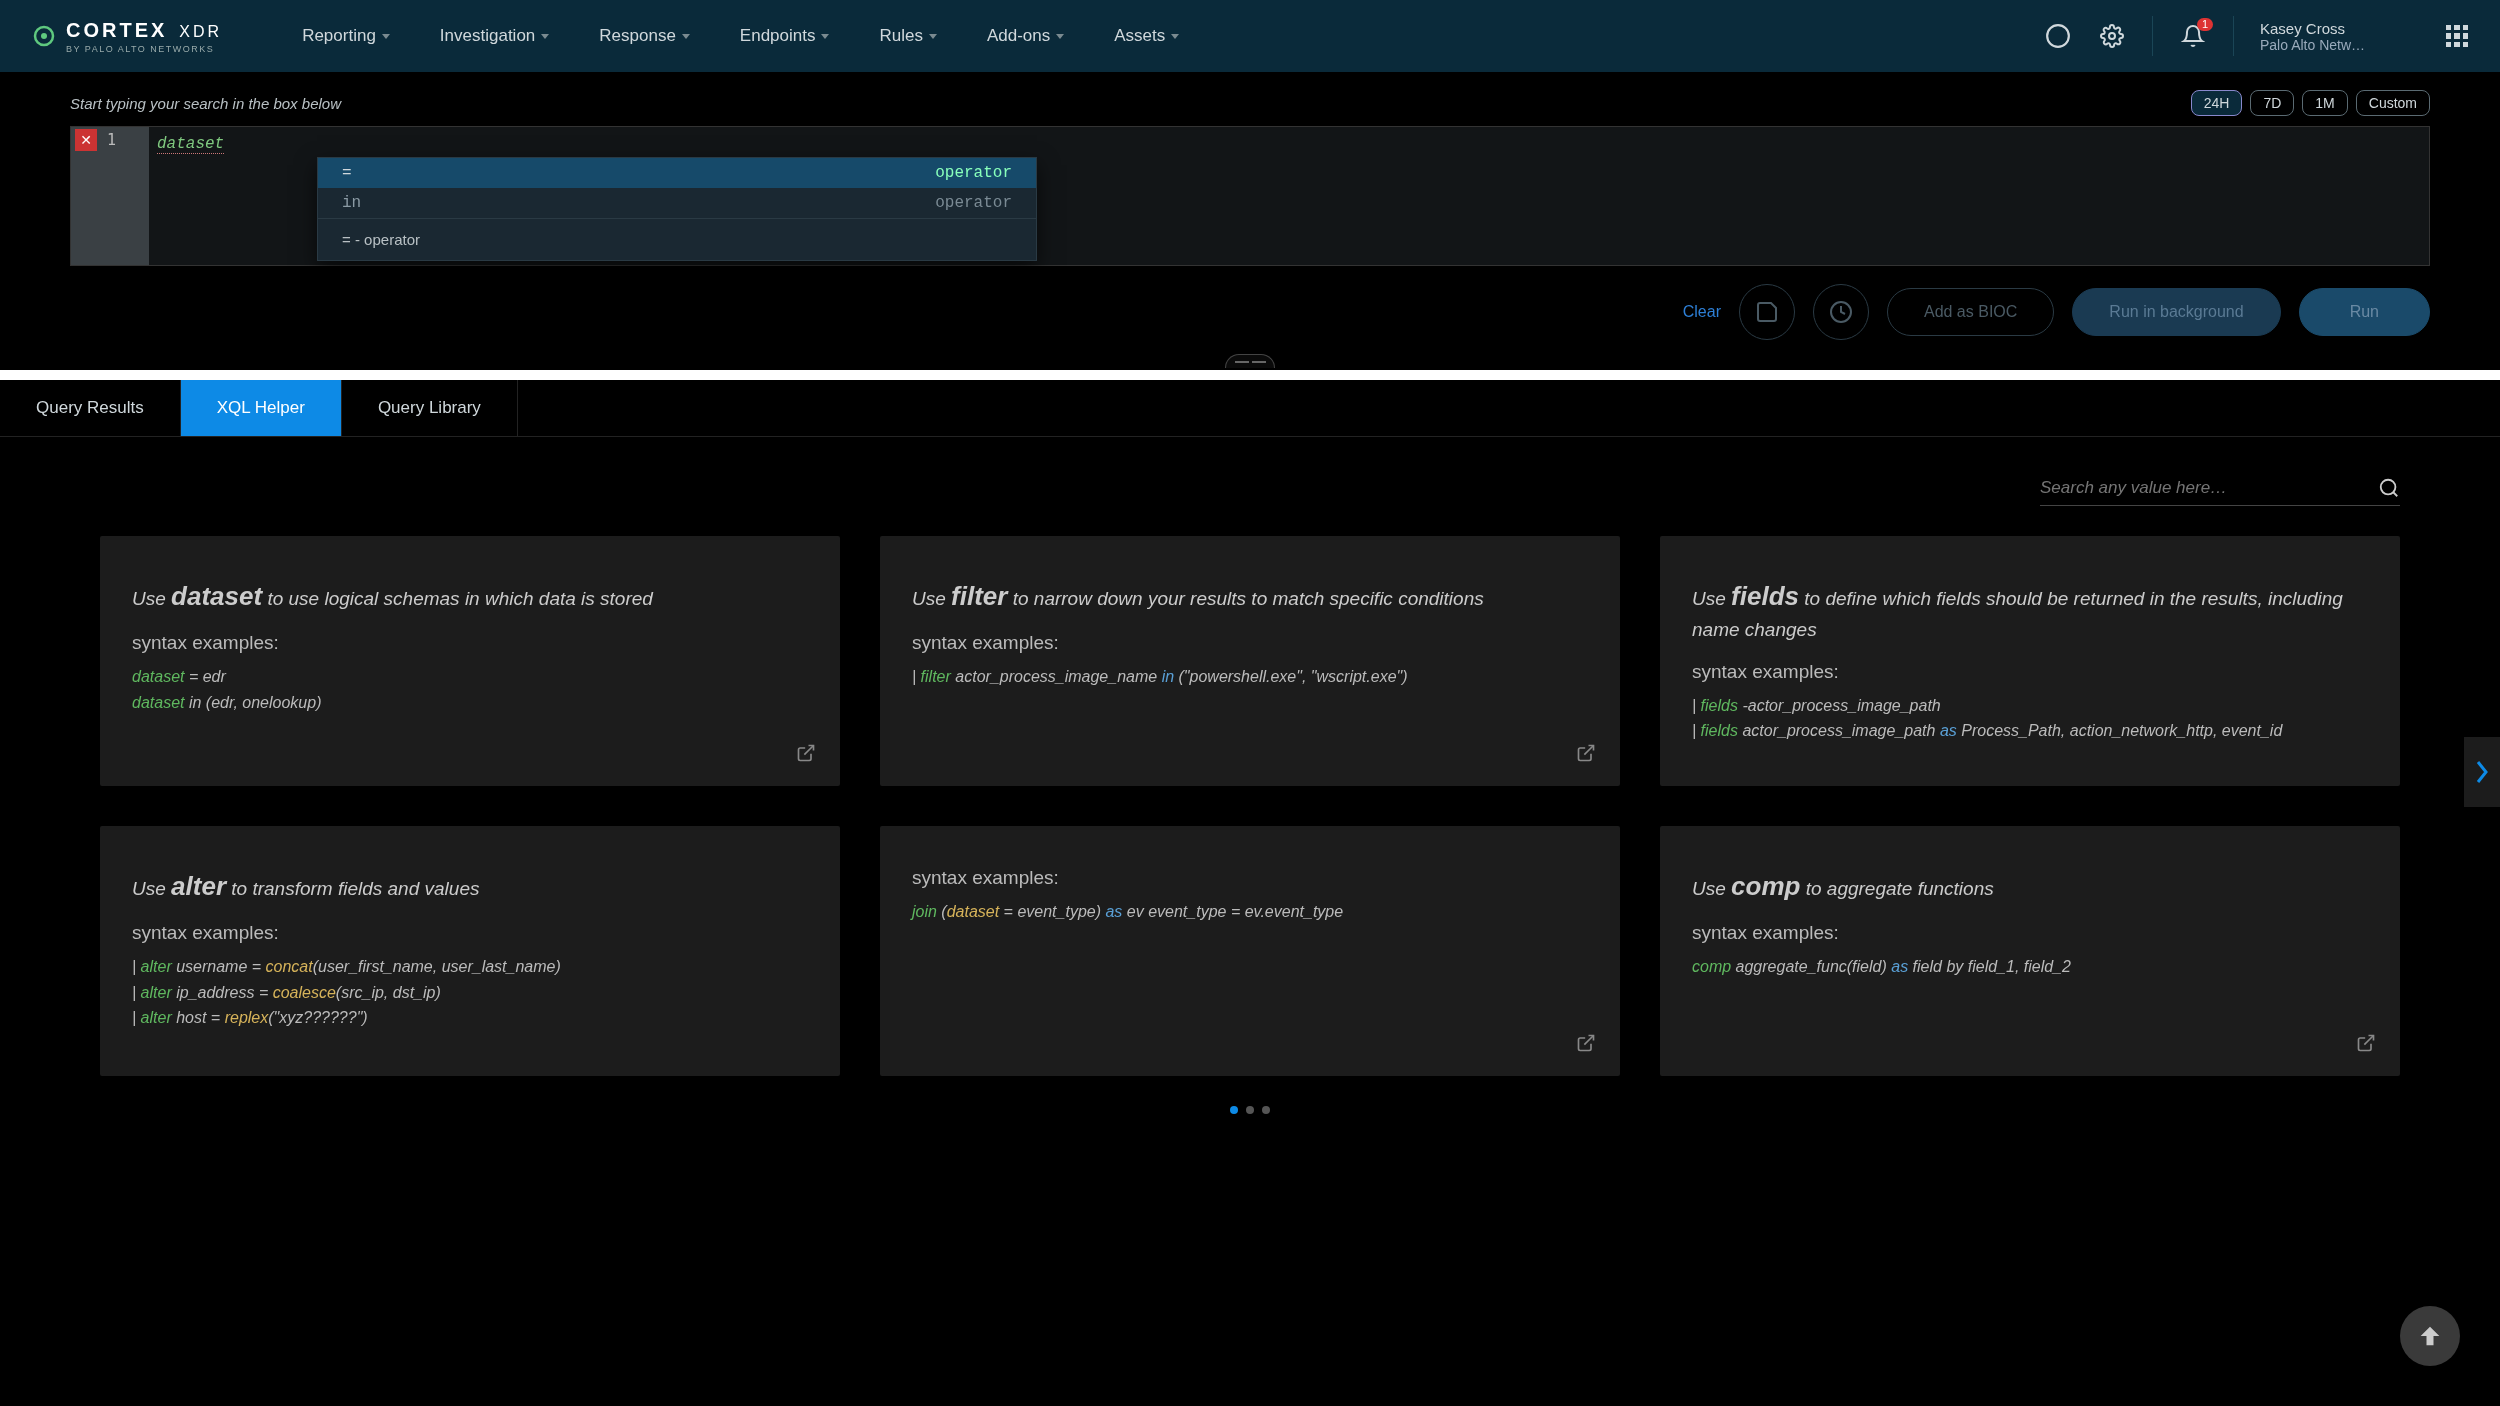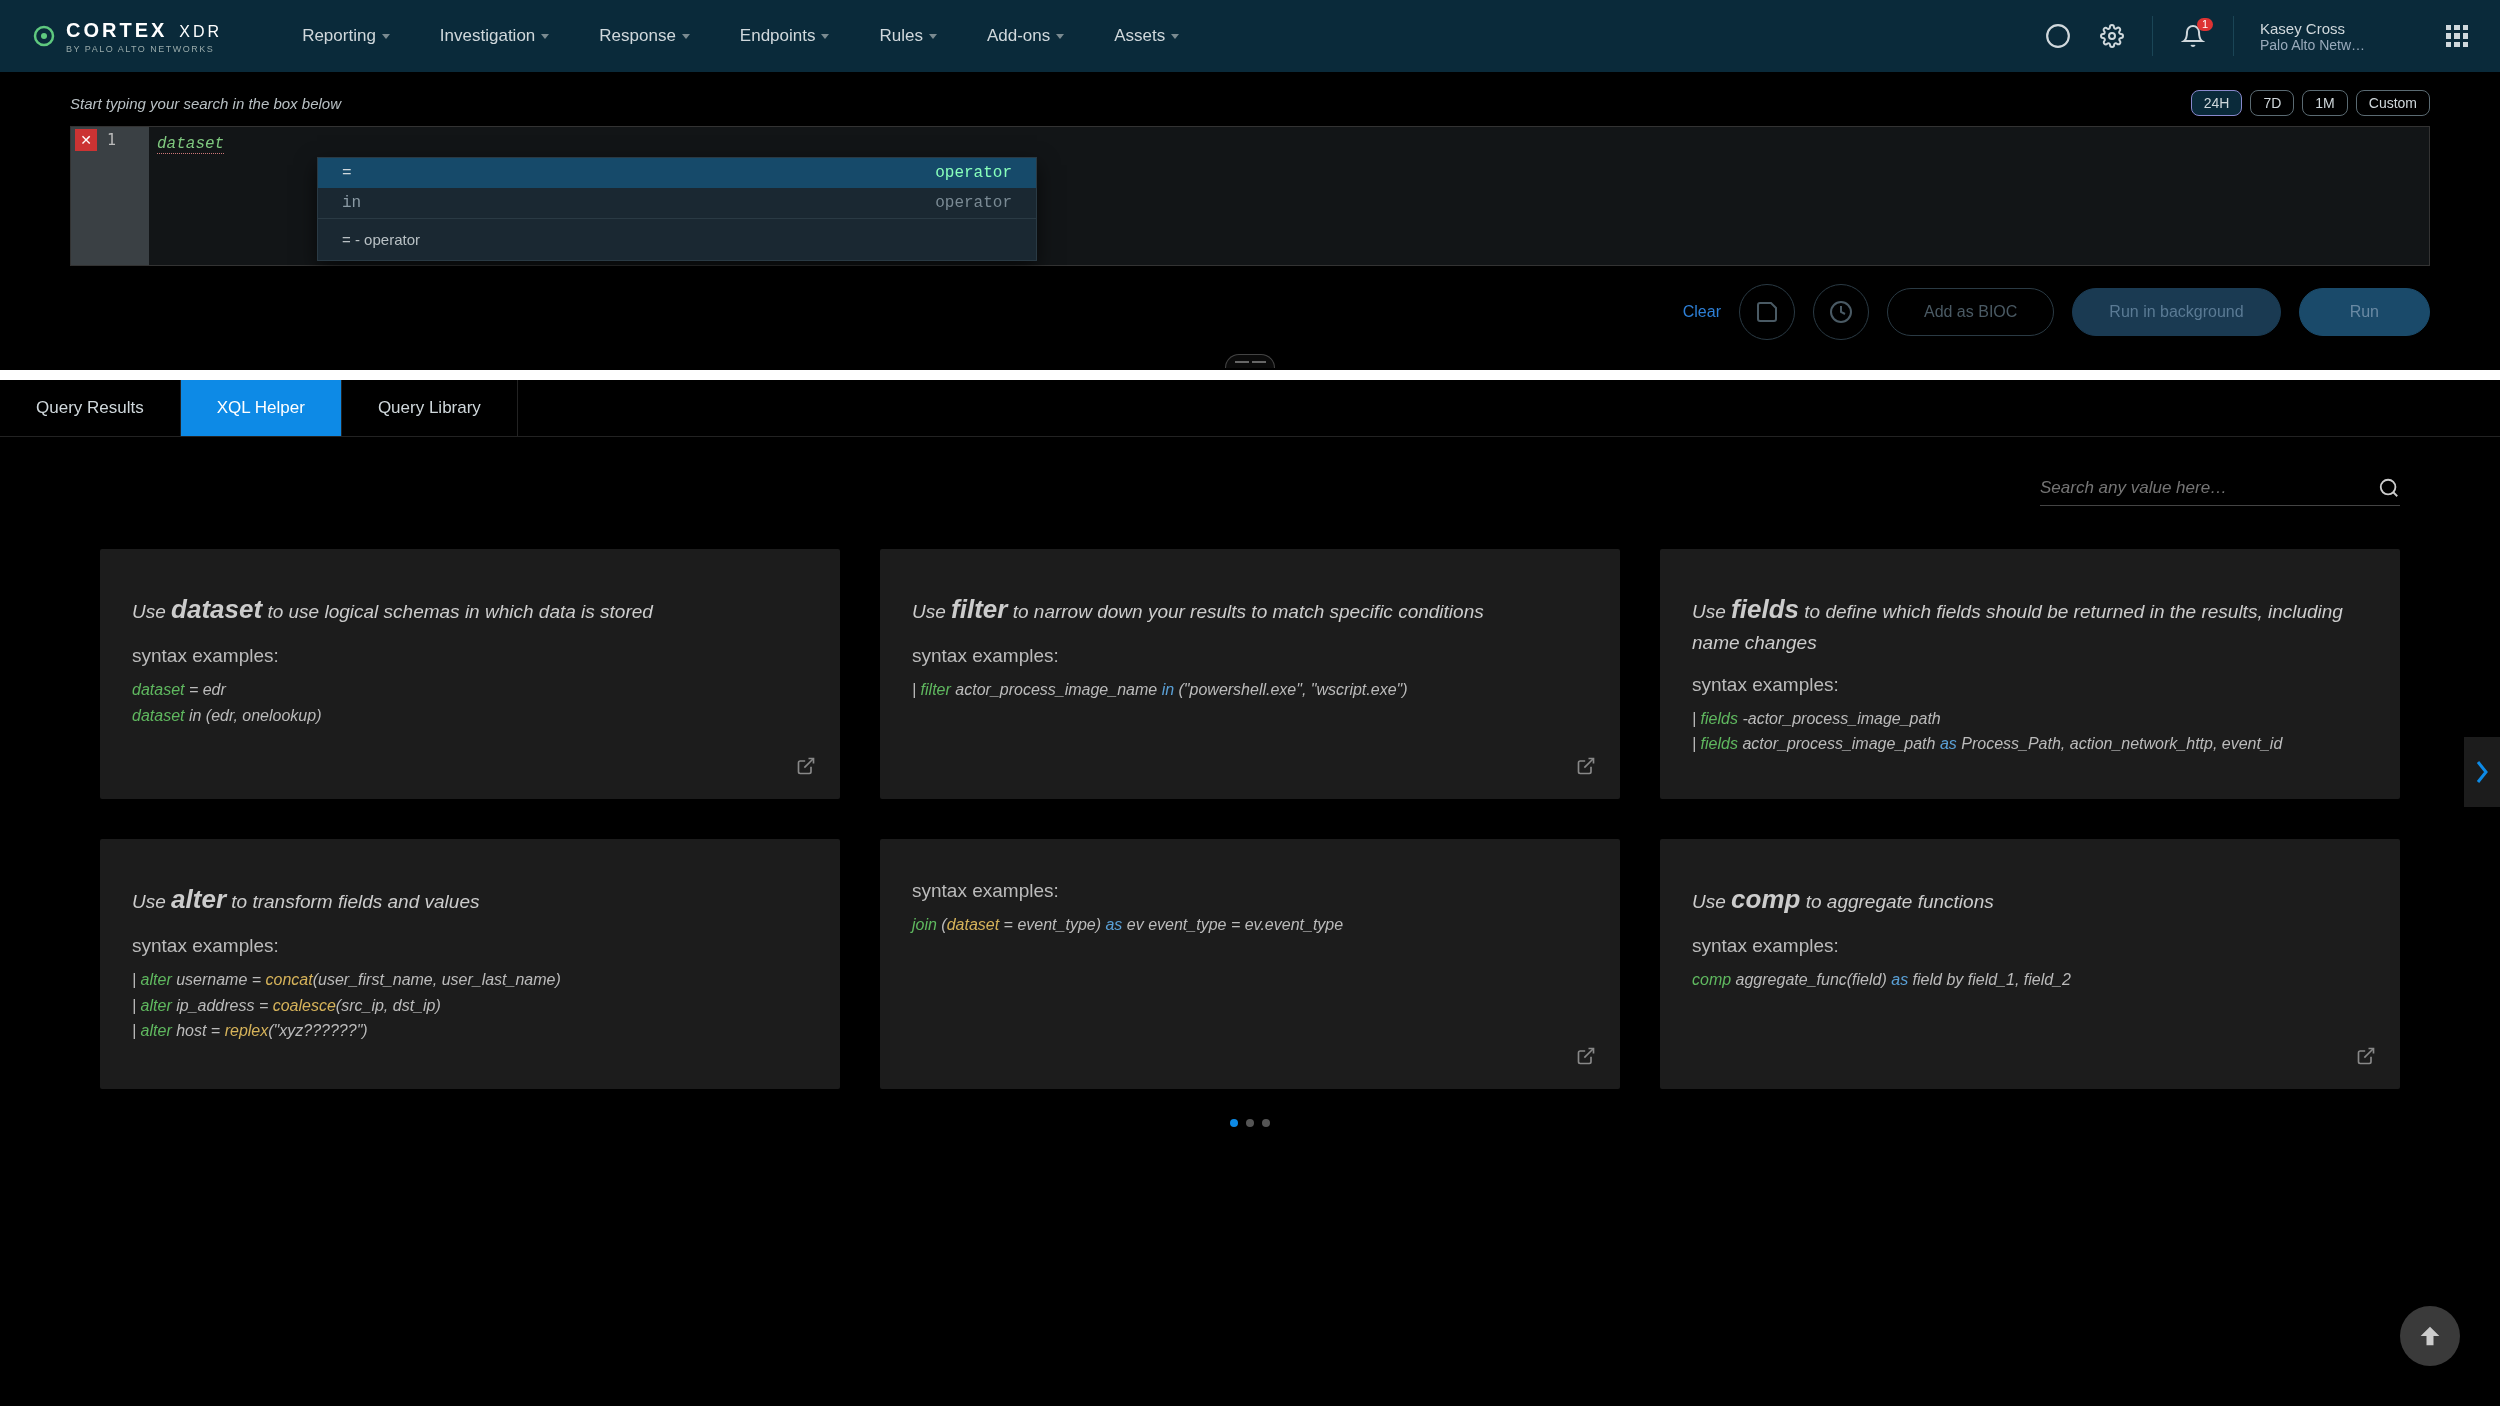--- a/index.html
+++ b/index.html
@@ -186,21 +186,21 @@
   border-right:1px solid #222;
 }
 .tab.active { background:#0d8ae6; color:#fff; }
 
 
 .helper-body {
   padding: 40px 100px 20px 100px;
   position:relative;
 }
 .helper-search {
-  display:flex; justify-content:flex-end; margin-bottom:43px;
+  display:flex; justify-content:flex-end; margin-bottom:30px;
 }
 .helper-search-wrap {
   border-bottom:1px solid #444; display:flex; align-items:center; gap:20px;
   width: 360px; padding-bottom:6px;
 }
 .helper-search-input {
   flex:1; background:transparent; border:none; outline:none;
   color:#b8c0c4; font-size:17px; font-style:italic;
 }
 

